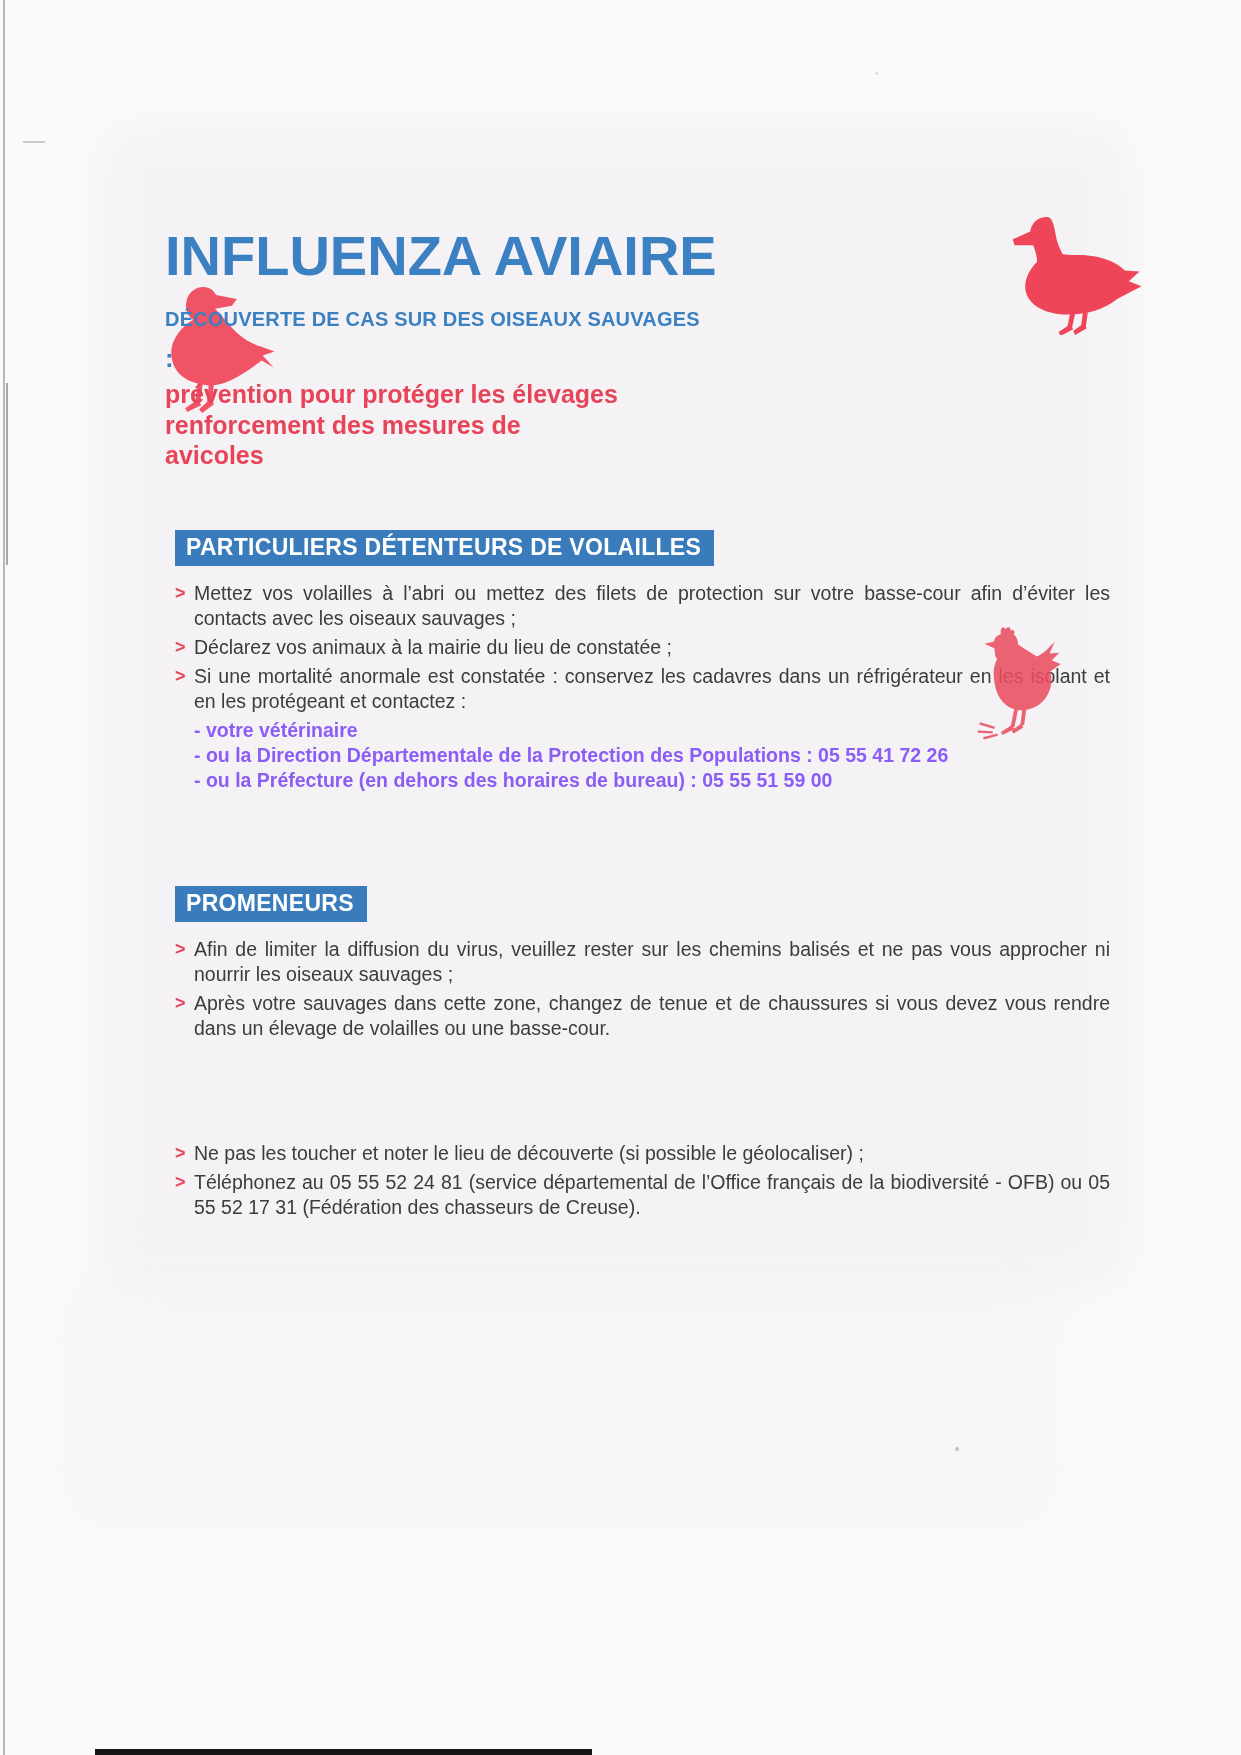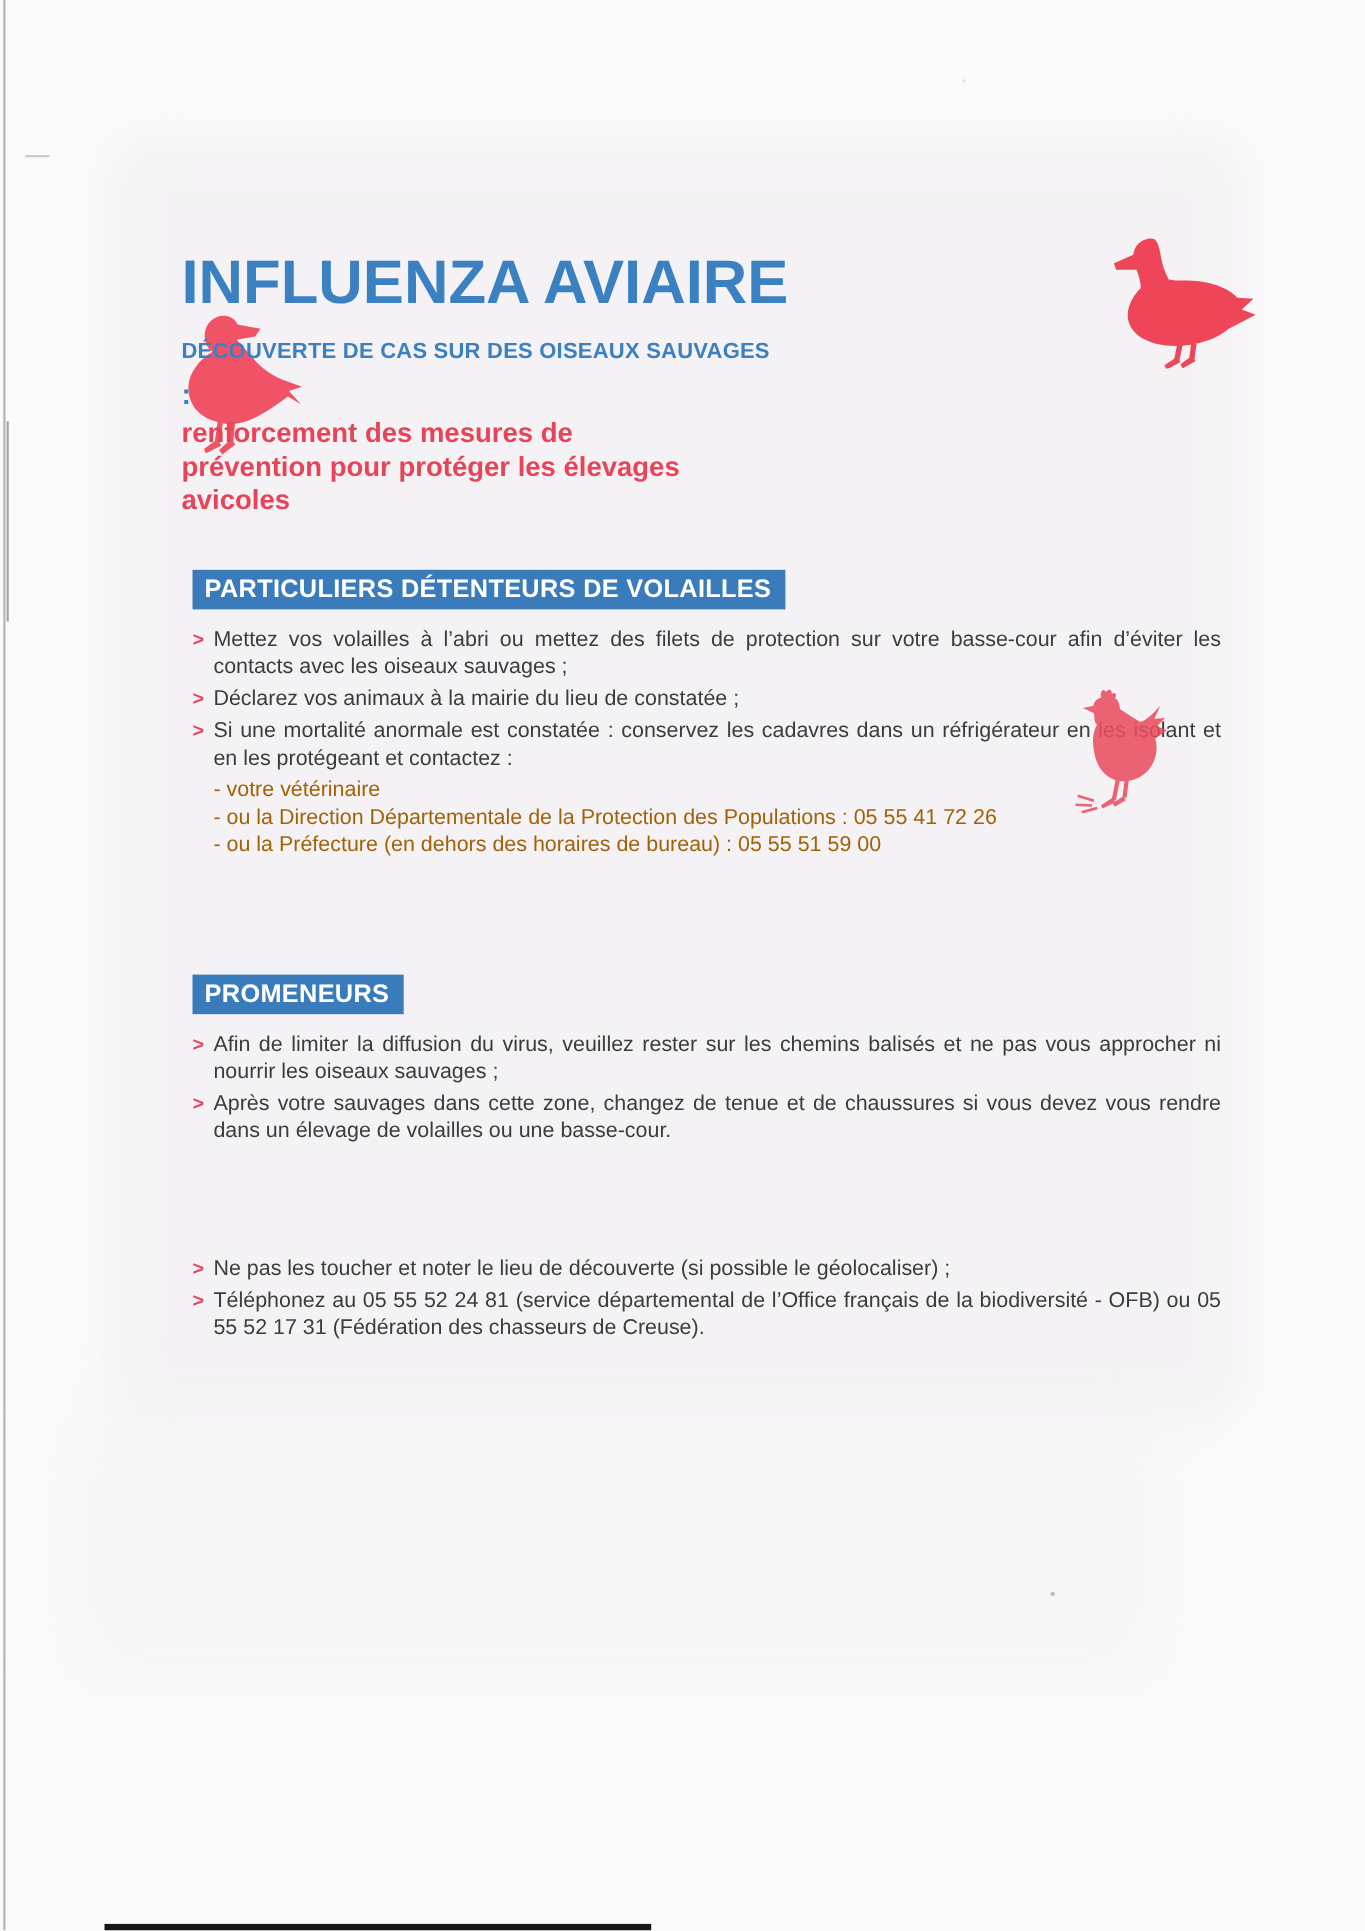--- a/index.html
+++ b/index.html
@@ -33,32 +33,32 @@
 
   
   .bird{position:absolute;}
   .bird svg{display:block;width:100%;height:100%;}
   .seagull{left:152px;top:284px;width:132px;height:144px;}
   .duck{left:1006px;top:213px;width:150px;height:122px;}
   .chicken{left:977px;top:618px;width:86px;height:130px;opacity:.87;z-index:5;}
 
   
   .sec{position:absolute;left:175px;width:935px;}
-  .sec1{top:518px;}
+  .sec1{top:530px;}
   .sec2{top:886px;}
   .sec3{top:1126px;}
   .sec-header{display:inline-block;background:#3a7cbb;color:#ffffff;
     font-weight:bold;font-size:23px;letter-spacing:.3px;
     padding:4px 13px 5px 11px;}
   .bullets{margin:15px 0 0 0;padding:0;list-style:none;}
   .bullets li{position:relative;padding-left:19px;margin:0 0 4px 0;
     font-size:19.5px;line-height:25px;color:#3c3b3d;text-align:justify;}
   .chev{position:absolute;left:0;top:0;color:#e74459;font-weight:bold;font-size:18px;}
   .subitems{margin:4px 0 0 0;padding-left:19px;}
-  .subitem{font-size:19.5px;line-height:25px;color:#a16207;}
+  .subitem{font-size:19.5px;line-height:25px;color:#8b5cf6;font-weight:bold;}
 </style>
 </head>
 <body>
 
 <div class="page">
 
   <div class="scan-tint"></div>
   <div class="scan-tint2"></div>
   <div class="edge-line-left"></div>
   <div class="edge-line-left2"></div>
@@ -122,22 +122,22 @@
         <path d="M8,150 L27,145 L28,148 L9,153 Z"></path>
       </g>
     </svg>
   </div>
 
   <div class="heading">
     <h1 class="title">INFLUENZA AVIAIRE</h1>
     <h2 class="subtitle">DÉCOUVERTE DE CAS SUR DES OISEAUX SAUVAGES</h2>
     <div class="colon">:</div>
     <div class="red-heading">
+      <div>prévention pour protéger les élevages</div>
       <div>renforcement des mesures de</div>
-      <div>prévention pour protéger les élevages</div>
       <div>avicoles</div>
     </div>
   </div>
 
   <section class="sec sec1">
     <div class="sec-header">PARTICULIERS DÉTENTEURS DE VOLAILLES</div>
     <ul class="bullets">
       <li>
         <span class="chev">&gt;</span>
         <span>Mettez vos volailles à l’abri ou mettez des filets de protection sur votre basse-cour afin d’éviter les contacts avec les oiseaux sauvages ;</span>

